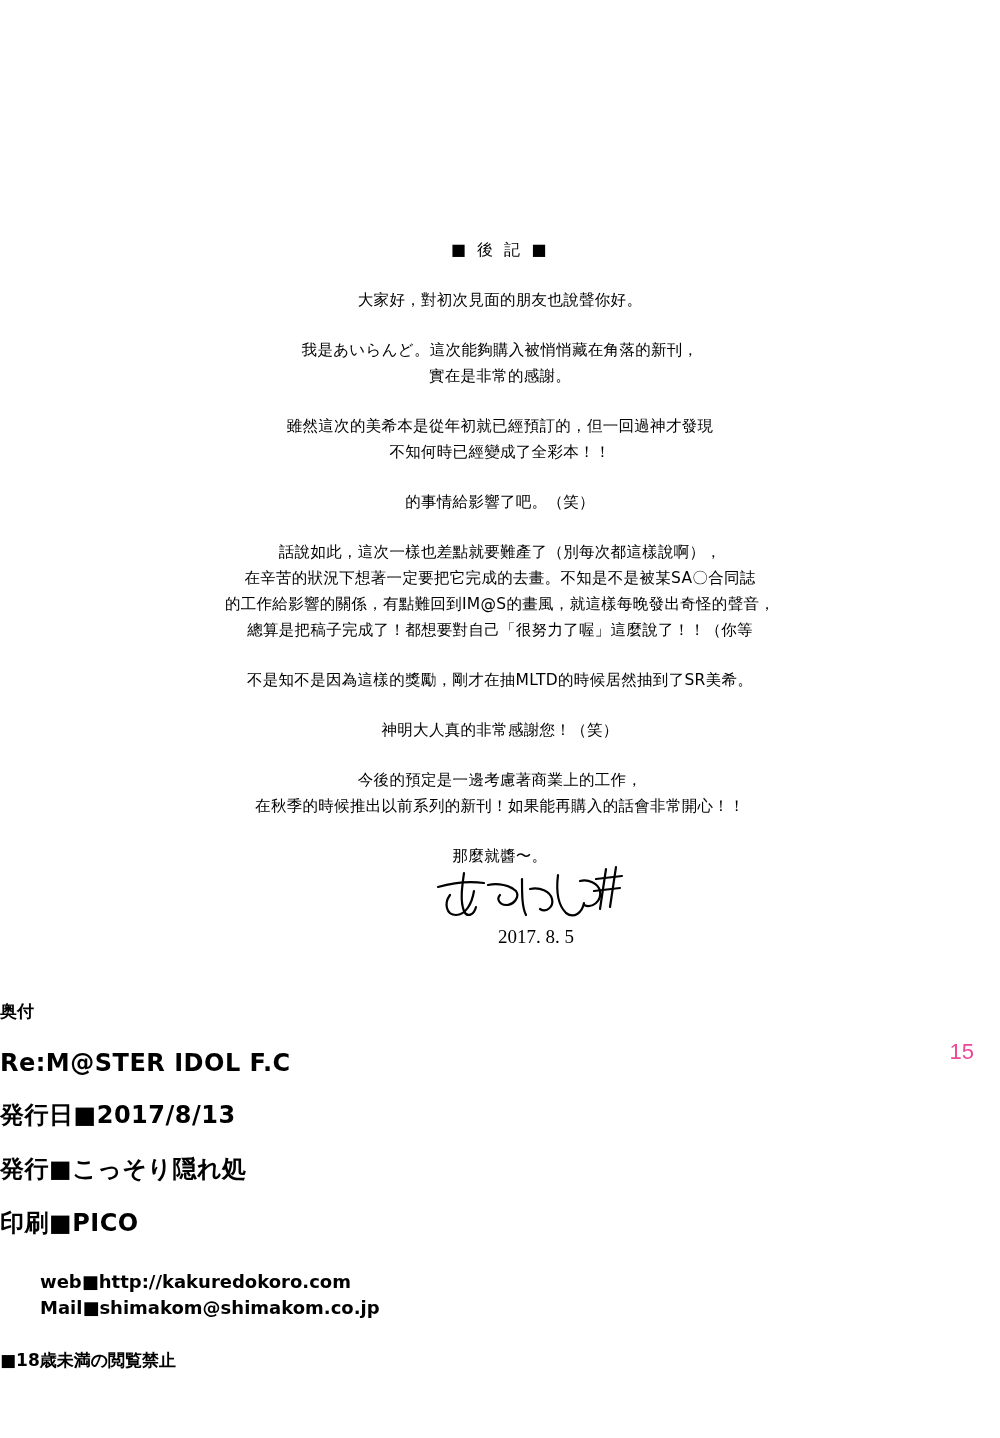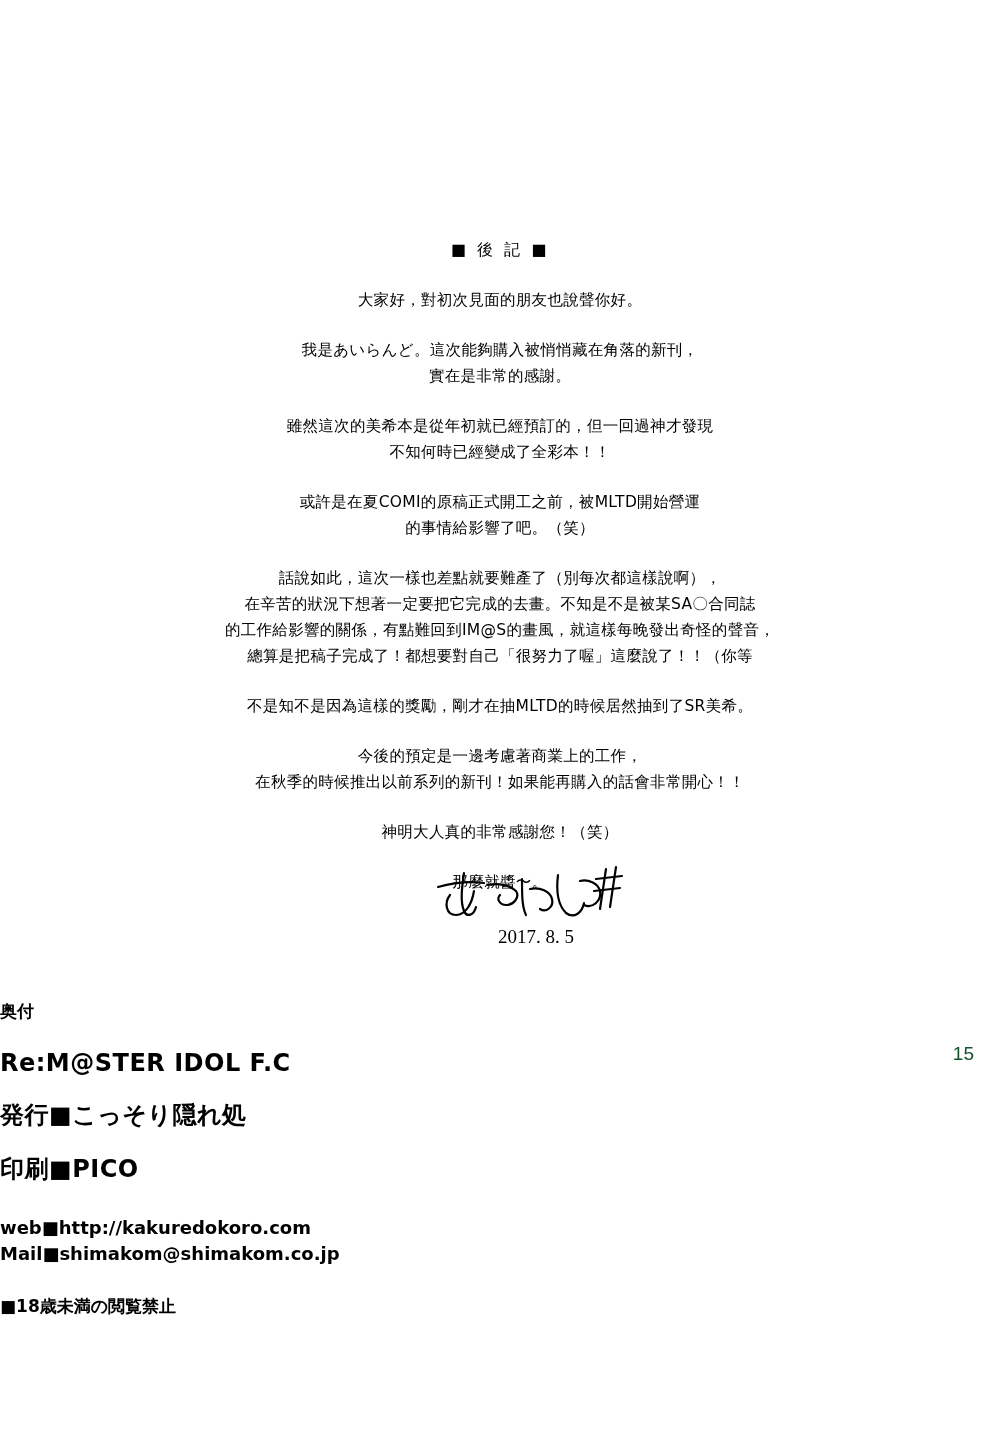--- a/index.html
+++ b/index.html
@@ -70,32 +70,33 @@
   .colophon-line {
     font-size: 24px;
     margin-bottom: 22px;
     letter-spacing: 0.5px;
   }
   .colophon-contact {
     font-size: 18px;
     line-height: 26px;
     margin-top: 30px;
     margin-bottom: 26px;
+    padding-left: 40px;
   }
   .colophon-warning {
     font-size: 17px;
     line-height: 26px;
     margin-top: 18px;
   }
   .page-number {
     position: absolute;
     right: 26px;
     bottom: 22px;
-    font-size: 19px;
-    color: #14532d;
+    font-size: 22px;
+    color: #ec4899;
     font-family: "Liberation Sans", sans-serif;
   }
 </style>
 </head>
 <body>
 
 <div class="page">
 
   <div class="afterword-section">
     <div class="afterword-heading">■ 後 記 ■</div>
@@ -108,42 +109,41 @@
       <div>我是あいらんど。這次能夠購入被悄悄藏在角落的新刊，</div>
       <div>實在是非常的感謝。</div>
     </div>
 
     <div class="afterword-block">
       <div>雖然這次的美希本是從年初就已經預訂的，但一回過神才發現</div>
       <div>不知何時已經變成了全彩本！！</div>
     </div>
 
     <div class="afterword-block">
-      <div>或許是在夏COMI的原稿正式開工之前，被MLTD開始營運</div>
       <div>的事情給影響了吧。（笑）</div>
     </div>
 
     <div class="afterword-block">
       <div>話說如此，這次一樣也差點就要難產了（別每次都這樣說啊），</div>
       <div>在辛苦的狀況下想著一定要把它完成的去畫。不知是不是被某SA〇合同誌</div>
       <div>的工作給影響的關係，有點難回到IM@S的畫風，就這樣每晚發出奇怪的聲音，</div>
       <div>總算是把稿子完成了！都想要對自己「很努力了喔」這麼說了！！（你等</div>
     </div>
 
     <div class="afterword-block">
       <div>不是知不是因為這樣的獎勵，剛才在抽MLTD的時候居然抽到了SR美希。</div>
     </div>
 
     <div class="afterword-block">
-      <div>今後的預定是一邊考慮著商業上的工作，</div>
-      <div>在秋季的時候推出以前系列的新刊！如果能再購入的話會非常開心！！</div>
+      <div>神明大人真的非常感謝您！（笑）</div>
     </div>
 
     <div class="afterword-block">
-      <div>神明大人真的非常感謝您！（笑）</div>
+      <div>今後的預定是一邊考慮著商業上的工作，</div>
+      <div>在秋季的時候推出以前系列的新刊！如果能再購入的話會非常開心！！</div>
     </div>
 
     <div class="afterword-block">
       <div>那麼就醬〜。</div>
     </div>
   </div>
 
   <div class="signature-area">
     <svg class="signature-svg" width="230" height="90" viewBox="0 0 230 90">
       <g fill="none" stroke="#000" stroke-width="2.2" stroke-linecap="round" stroke-linejoin="round">
@@ -160,20 +160,21 @@
         <path d="M166 14 L192 11"></path>
         <path d="M164 26 L190 23"></path>
       </g>
       <text x="68" y="78" font-family="Liberation Serif, serif" font-size="19" fill="#000">2017. 8. 5</text>
     </svg>
   </div>
 
   <div class="colophon">
     <div class="colophon-title">奥付</div>
     <div class="colophon-line">Re:M@STER IDOL F.C</div>
+    <div class="colophon-line">発行日■2017/8/13</div>
     <div class="colophon-line">発行■こっそり隠れ処</div>
     <div class="colophon-line">印刷■PICO</div>
     <div class="colophon-contact">
       <div>web■http://kakuredokoro.com</div>
       <div>Mail■shimakom@shimakom.co.jp</div>
     </div>
     <div class="colophon-warning">
       <div>■18歳未満の閲覧禁止</div>
     </div>
   </div>

